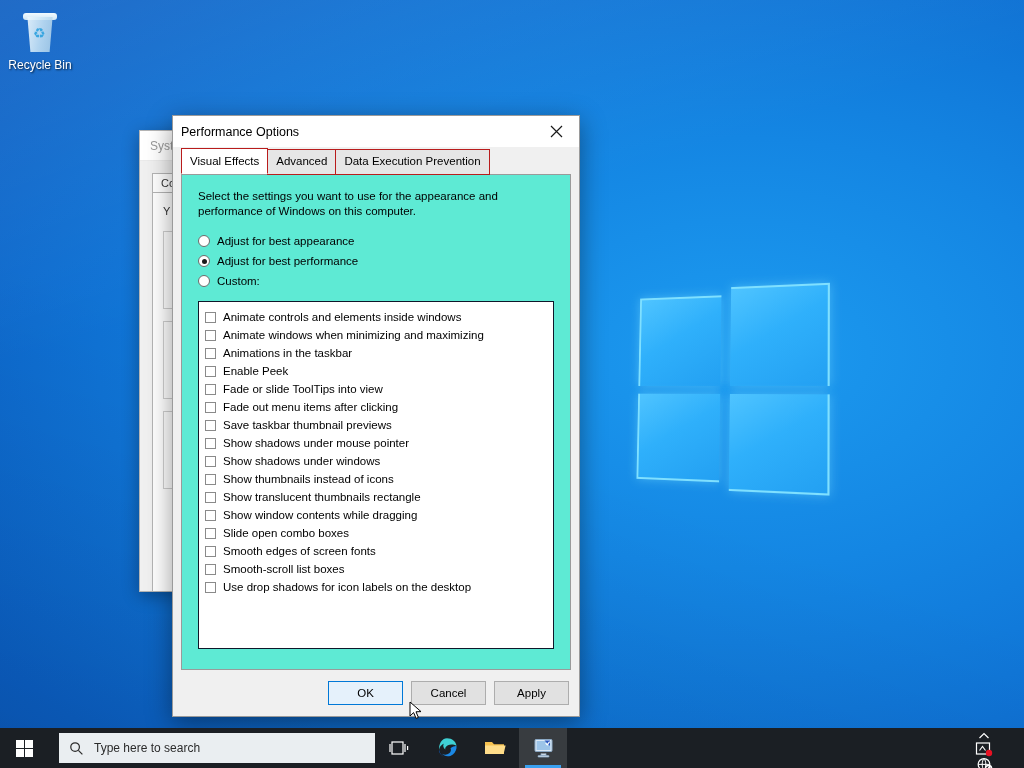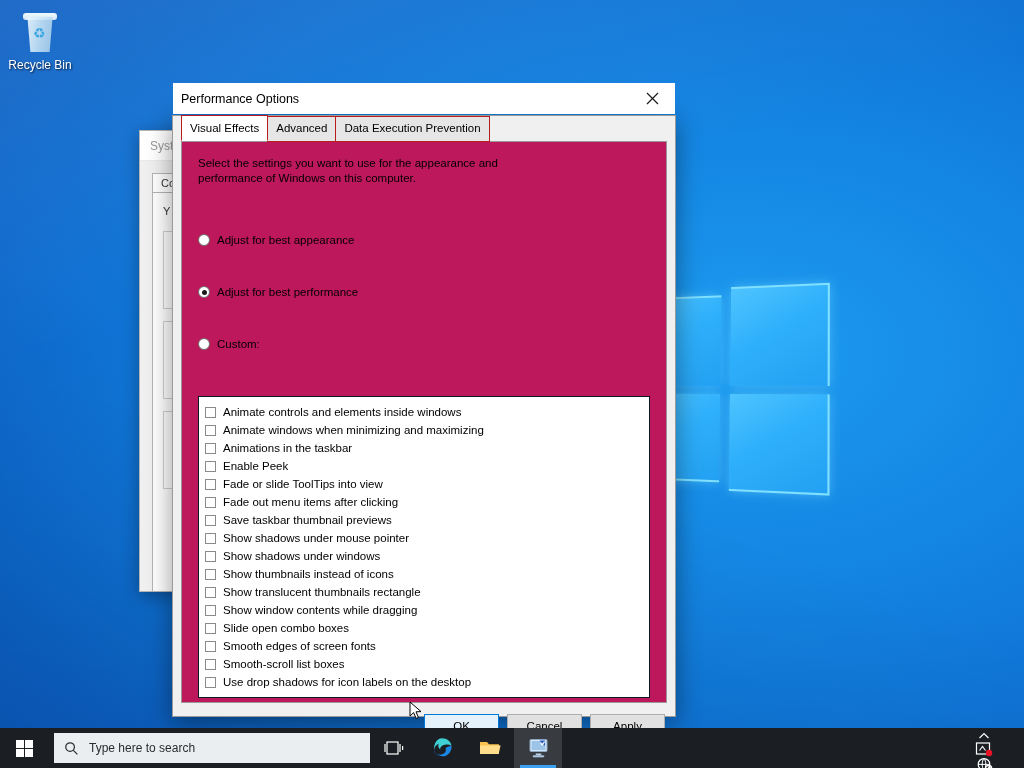--- a/index.html
+++ b/index.html
@@ -123,25 +123,25 @@
   #sysprops .group .gt { font-weight: normal; margin-bottom: 4px; }
   #sysprops .group .gd { color: #444; }
   #sysprops .group.g1 { height: 78px; }
   #sysprops .group.g2 { height: 78px; }
   #sysprops .group.g3 { height: 78px; }
 
   
   #perf-dialog {
     position: absolute;
     left: 172px; top: 115px;
-    width: 504px; height: 602px;
+    width: 408px; height: 602px;
     background: #f0f0f0;
     border: 1px solid #9a9a9a;
     box-shadow: 0 6px 24px rgba(0,0,0,0.40);
-    display: flex; flex-direction: column; justify-content: center;
+    display: flex; flex-direction: column;
   }
   #perf-dialog .titlebar {
     height: 31px; background: #ffffff;
     display: flex; align-items: center;
     padding-left: 8px;
     flex: 0 0 auto;
   }
   #perf-dialog .titlebar .title {
     font-size: 12.5px; color: #000; flex: 1;
   }
@@ -170,26 +170,26 @@
   }
   .tabs .tab.active {
     background: #ffffff;
     border-bottom: 1px solid #ffffff;
     position: relative; top: -1px;
     padding-top: 5px; padding-bottom: 5px;
   }
 
   .tabpage {
     margin: -1px 8px 0 8px;
-    background: #be185d;
+    background: #5eead4;
     border: 1px solid #9a9a9a;
     flex: 1 1 auto;
-    padding: 14px 16px 4px;
+    padding: 14px 16px 20px;
     position: relative; z-index: 1;
-    display: flex; flex-direction: column; gap: 32px;
+    display: flex; flex-direction: column;
   }
   .desc {
     font-size: 11.5px; color: #000;
     line-height: 15px;
     margin-bottom: 16px;
     max-width: 320px;
   }
 
   .radio-row {
     display: flex; align-items: center;
@@ -280,21 +280,21 @@
   }
   .winlogo { width: 17px; height: 17px; display: grid;
     grid-template-columns: 8px 8px; grid-template-rows: 8px 8px; gap: 1px; }
   .winlogo i { background: #fff; display: block; }
 
   #search-box {
     width: 316px; height: 30px;
     background: #eaeef1;
     display: flex; align-items: center;
     padding-left: 10px;
-    margin-left: 6px;
+    margin-left: 11px;
     cursor: text;
   }
   #search-box .ph { font-size: 12px; color: #2b2b2b; margin-left: 10px; }
 
   .tb-icon {
     width: 48px; height: 40px;
     display: flex; align-items: center; justify-content: center;
     cursor: default; position: relative;
   }
   .tb-icon.active { background: rgba(255,255,255,0.13); }

